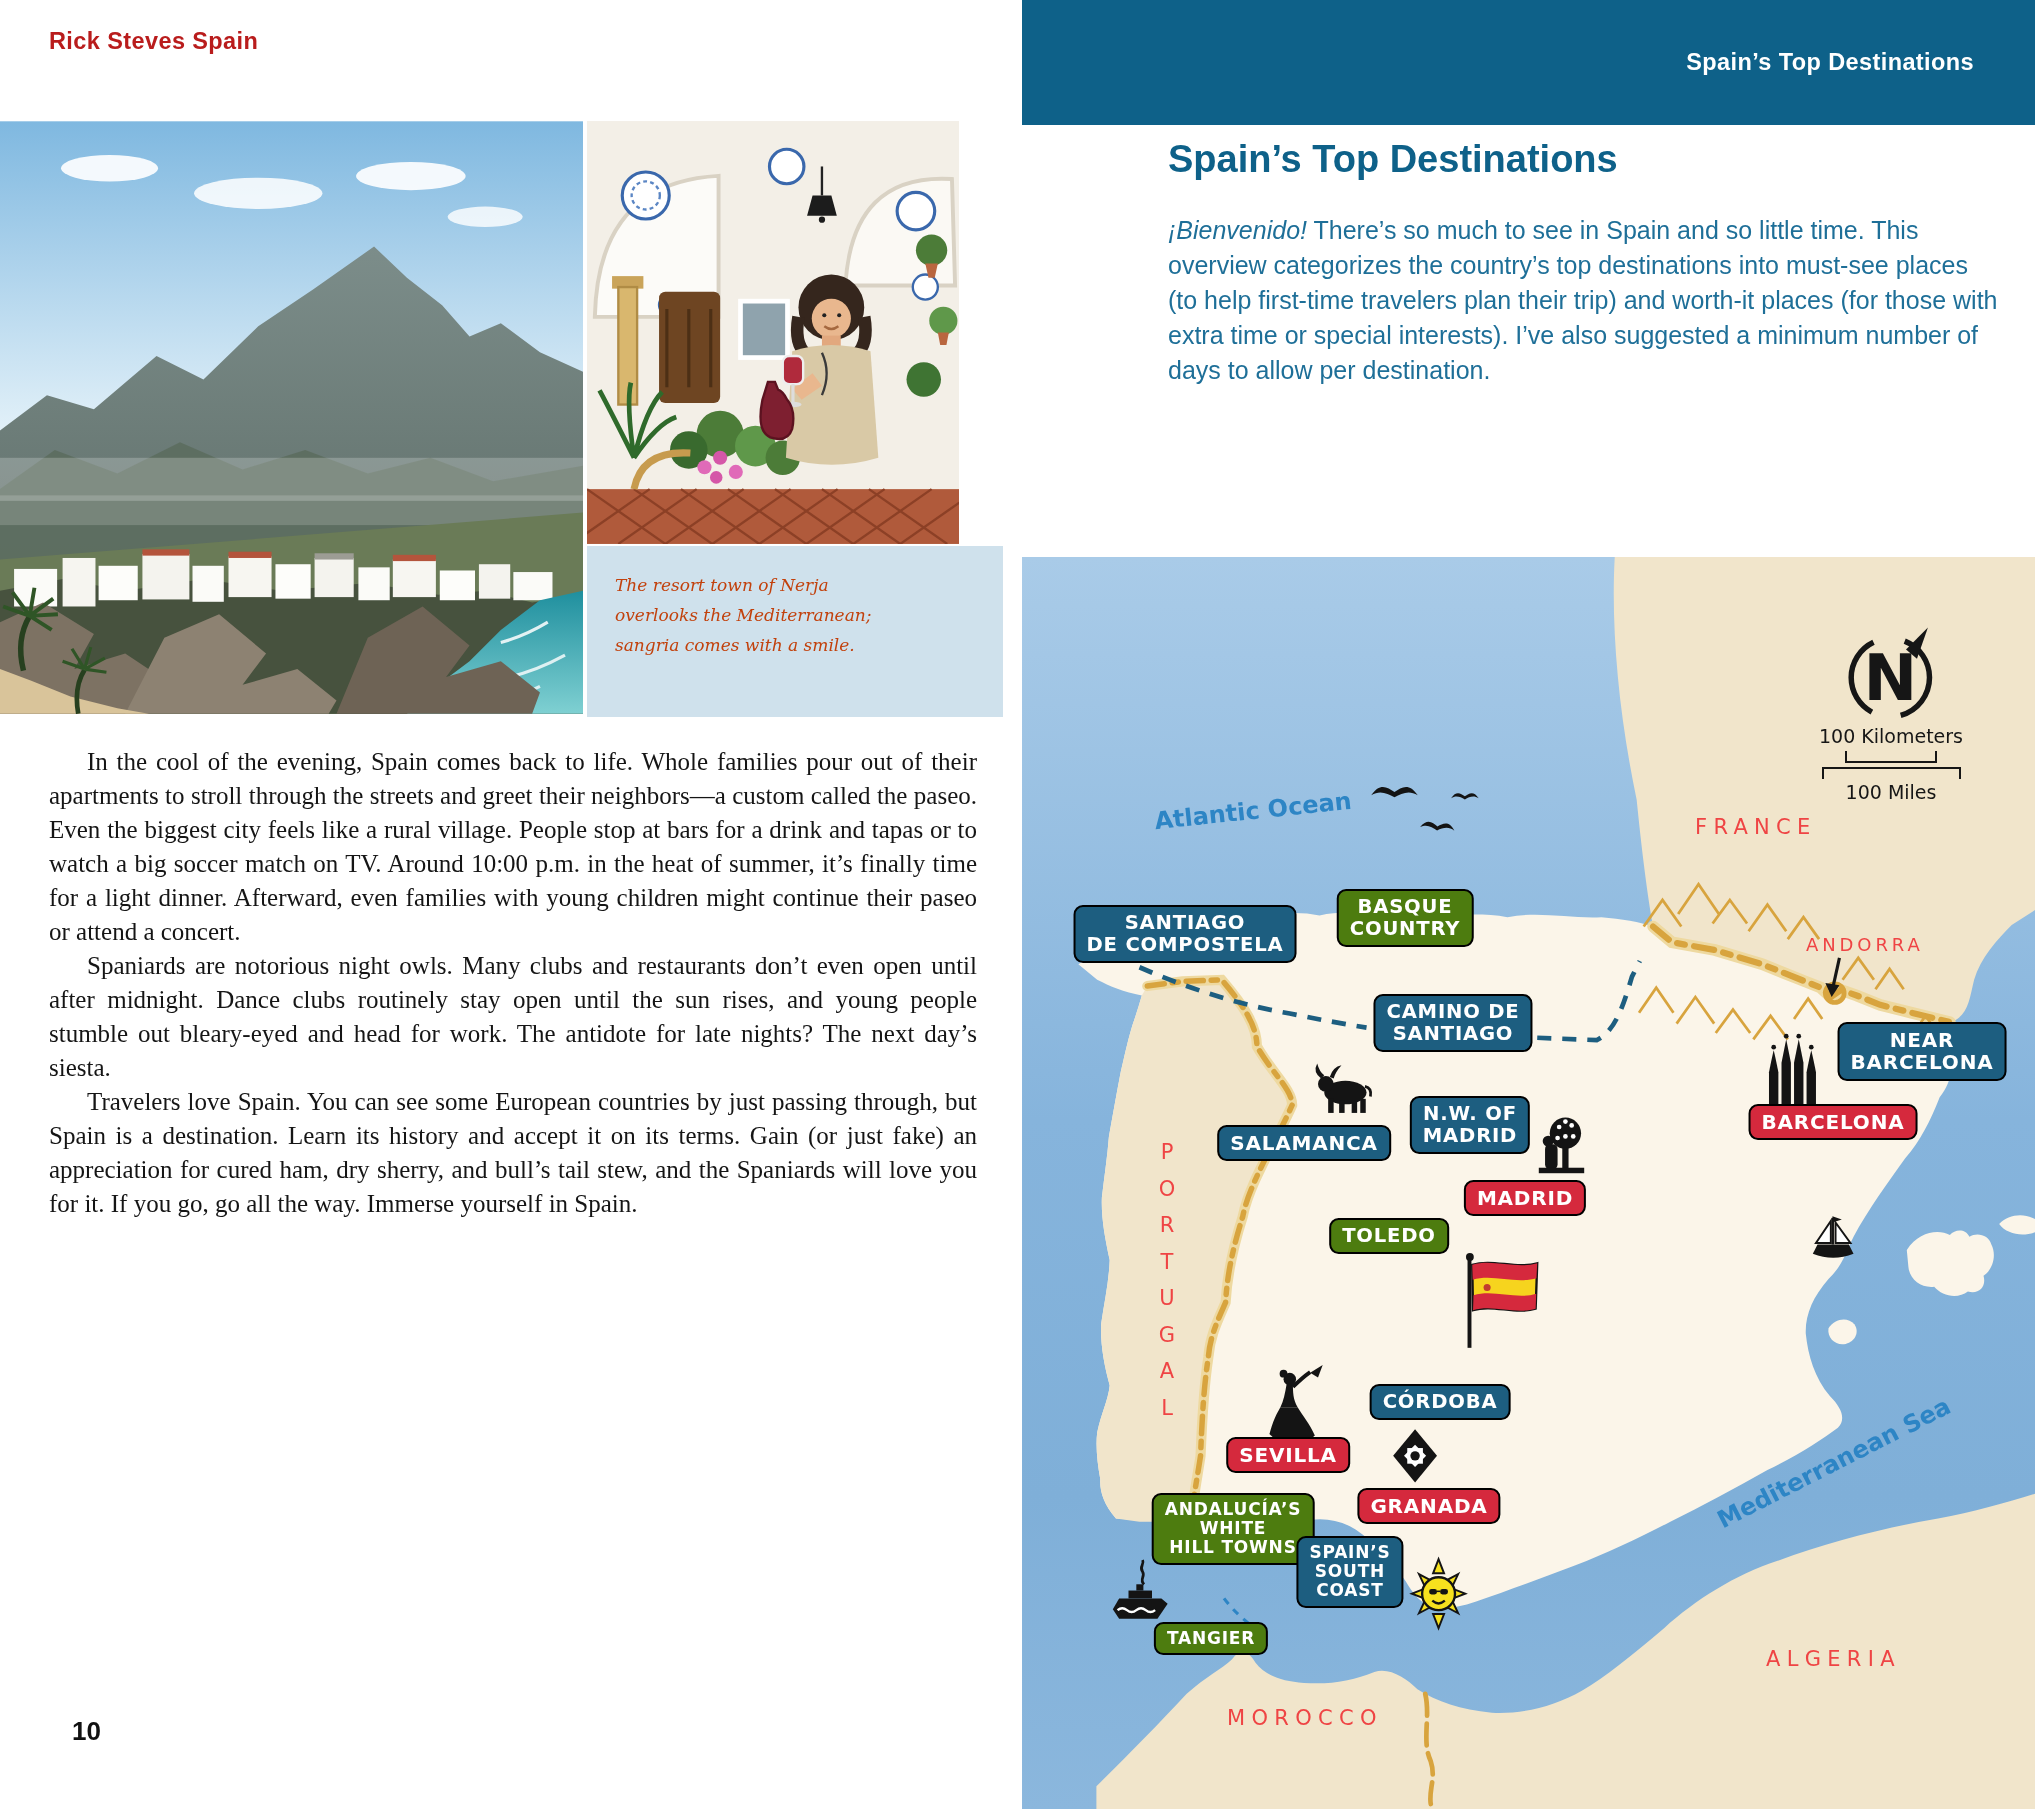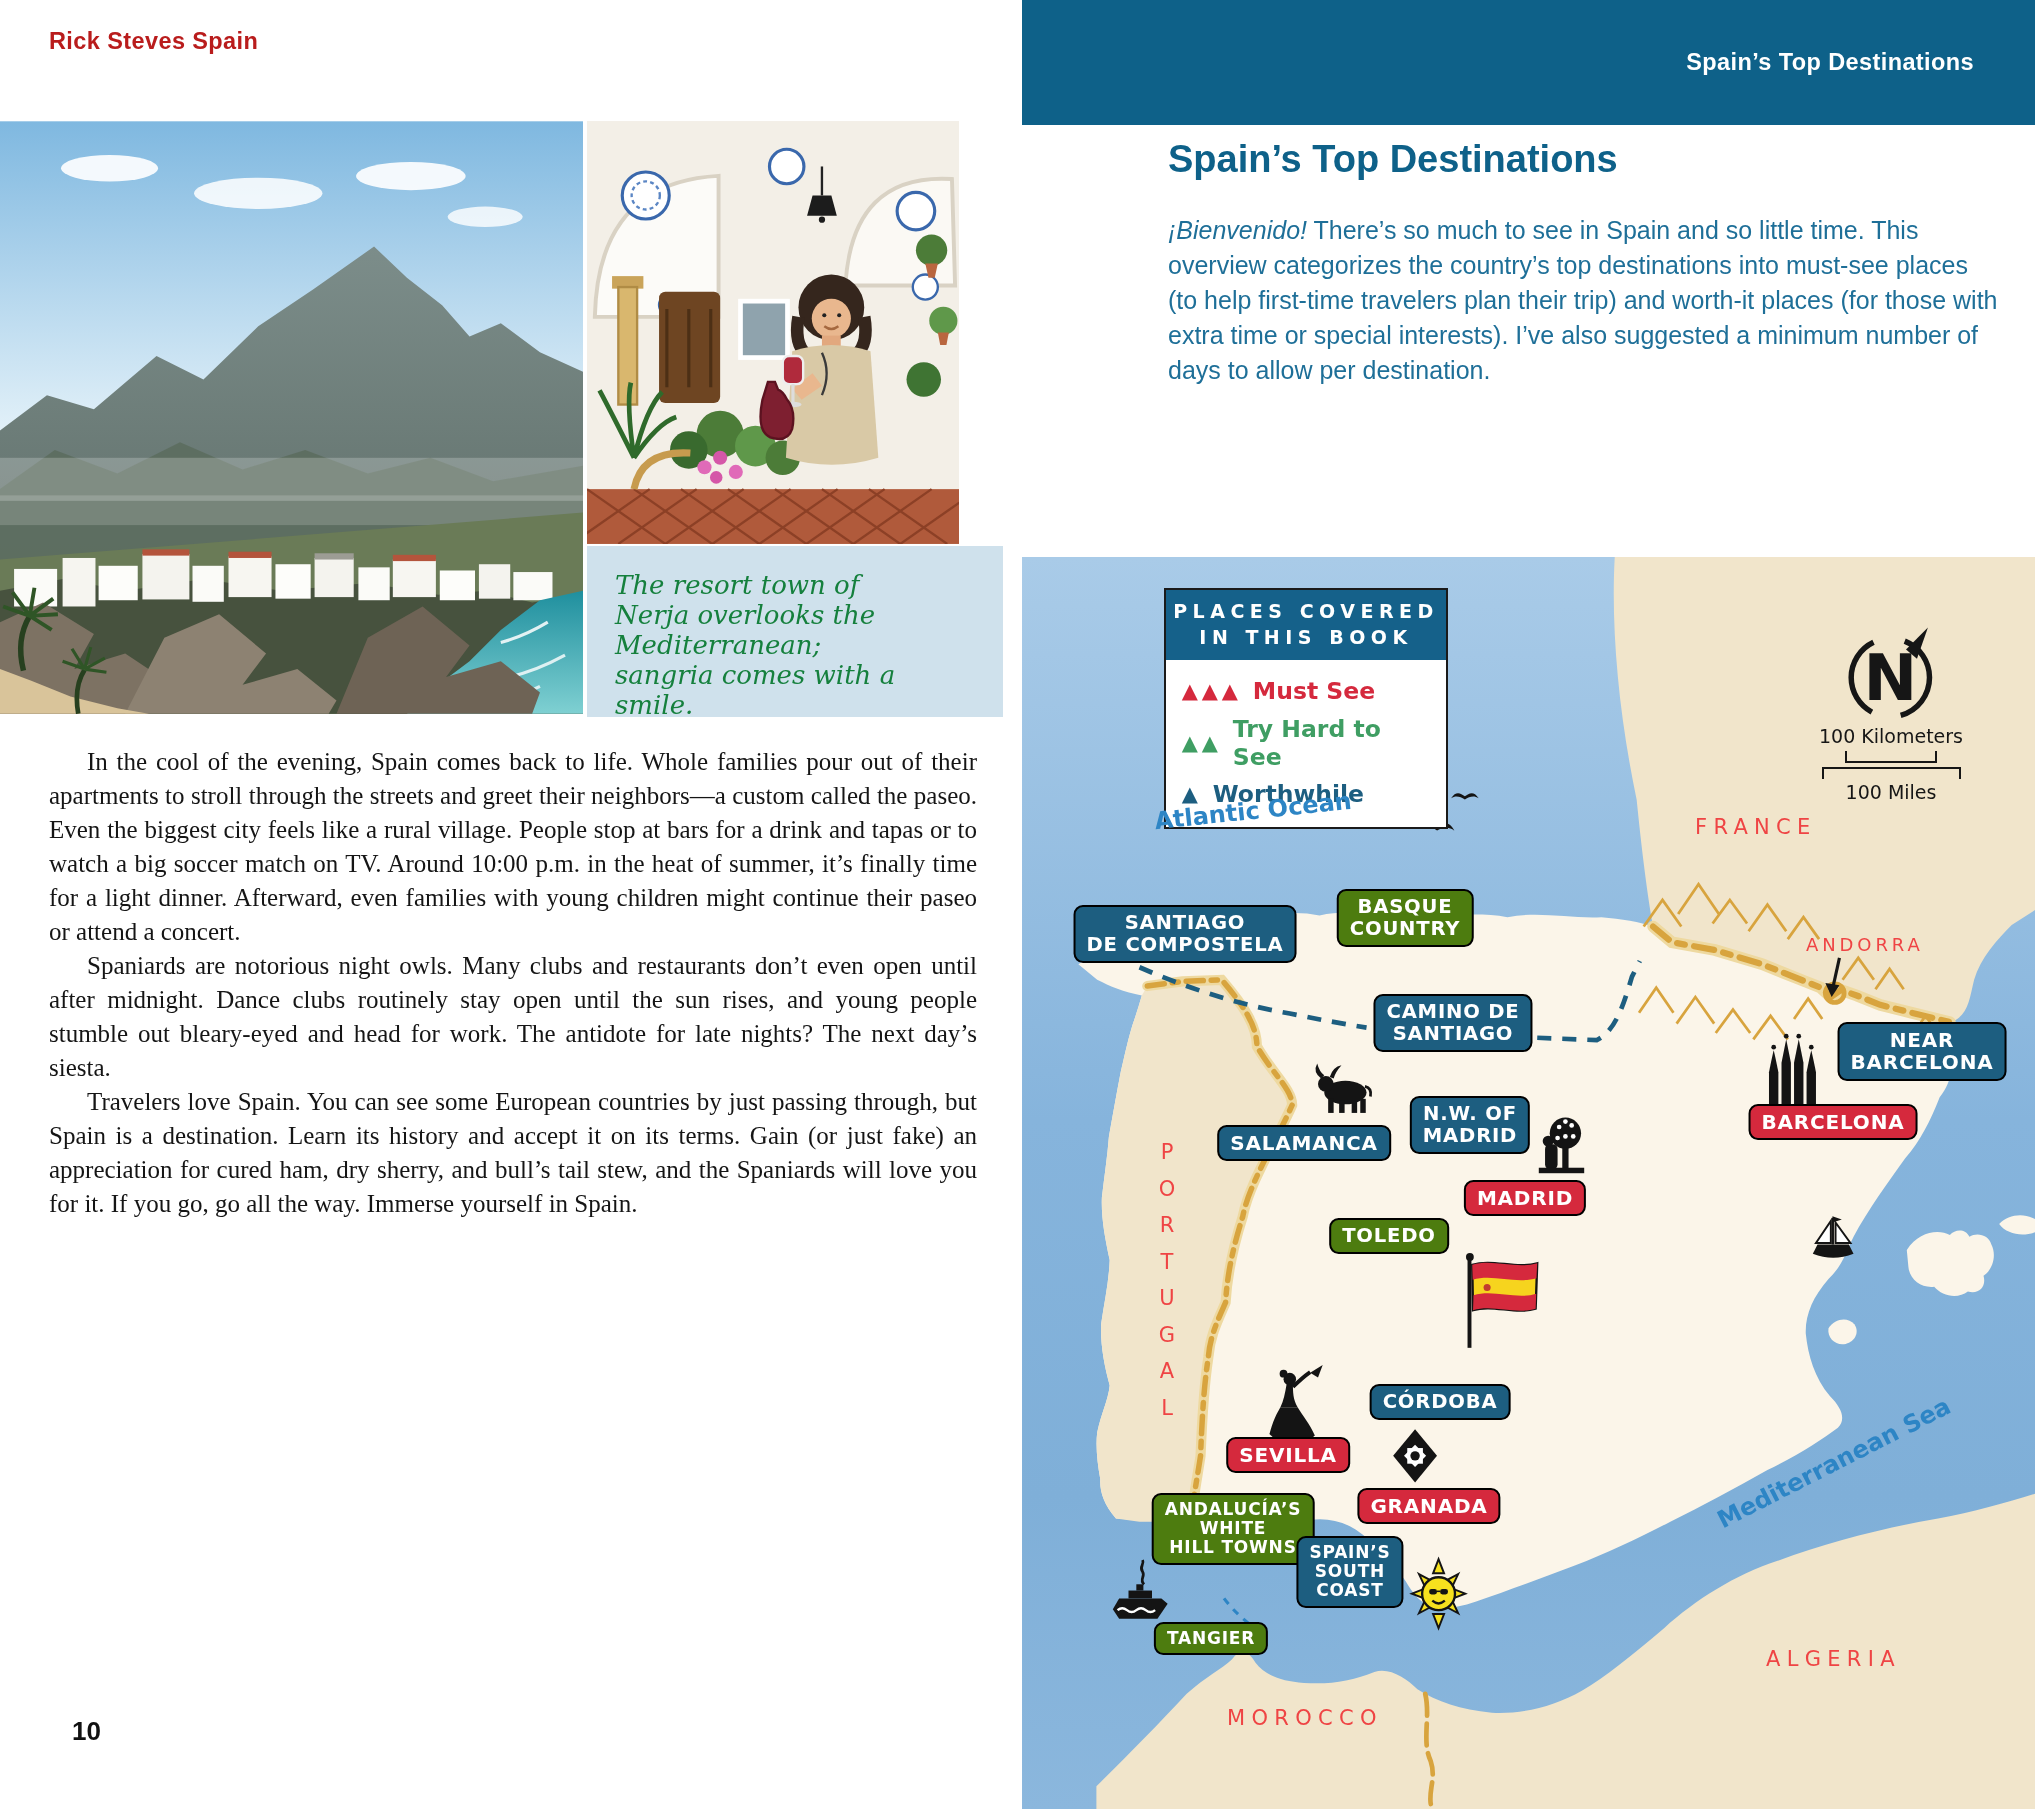--- a/index.html
+++ b/index.html
@@ -5,21 +5,21 @@
   html,body{margin:0;padding:0;background:#ffffff}
   .page{position:relative;width:2035px;height:1809px;background:#ffffff;overflow:hidden;
         font-family:"Liberation Sans",sans-serif;}
 
   
   .lheader{position:absolute;left:49px;top:28px;font-size:23.5px;font-weight:bold;color:#b91c1c;letter-spacing:0.4px}
   .photo{position:absolute;overflow:hidden}
   #photo1{left:0;top:121px;width:583px;height:593px}
   #photo2{left:587px;top:121px;width:372px;height:423px}
   .caption{position:absolute;left:587px;top:546px;width:416px;height:171px;background:#cfe1ec;box-sizing:border-box;padding:23.5px 0 0 28px}
-  .caption-text{width:291px;font-family:"DejaVu Serif",serif;font-style:italic;font-size:26px;line-height:30px;color:#15803d}
+  .caption-text{width:291px;font-family:"DejaVu Serif",serif;font-style:italic;font-size:17px;line-height:30px;color:#c2410c}
   .bodytext{position:absolute;left:49px;top:745px;width:928px;font-family:"Liberation Serif",serif;
             font-size:25px;line-height:34px;color:#151515;text-align:justify}
   .bodytext p{margin:0;text-indent:38px}
   .pagenum{position:absolute;left:72px;top:1716px;font-size:26px;font-weight:bold;color:#111}
 
   
   .band{position:absolute;left:1022px;top:0;width:1014px;height:125px;background:#0e6189;
         display:flex;align-items:center;justify-content:flex-end;padding-right:62px;box-sizing:border-box}
   .band-title{color:#fff;font-size:23.5px;font-weight:bold;letter-spacing:0.4px}
   .rheading{position:absolute;left:1168px;top:138px;font-size:38px;font-weight:bold;color:#0e6189}
@@ -375,40 +375,20 @@
 
       <g transform="translate(1002,838)">
         <path d="M8,52 Q34,62 60,52 L54,40 L14,40 Z" fill="#141414"></path>
         <rect x="32" y="6" width="3" height="34" fill="#141414"></rect>
         <path d="M31,10 L31,38 L12,38 Z" fill="#ffffff" stroke="#141414" stroke-width="2.5"></path>
         <path d="M37,12 L37,38 L56,38 Z" fill="#ffffff" stroke="#141414" stroke-width="2.5"></path>
         <path d="M33,4 L45,8 L33,12 Z" fill="#141414"></path>
       </g>
     </svg>
 
-    <div class="legend">
-      <div class="legend-header">
-        <div>PLACES COVERED</div>
-        <div>IN THIS BOOK</div>
-      </div>
-      <div class="legend-body">
-        <div class="legend-row">
-          <span class="tri c-red">▲▲▲</span>
-          <span class="c-red">Must See</span>
-        </div>
-        <div class="legend-row">
-          <span class="tri c-green">▲▲</span>
-          <span class="c-green">Try Hard to See</span>
-        </div>
-        <div class="legend-row">
-          <span class="tri c-teal">▲</span>
-          <span class="c-teal">Worthwhile</span>
-        </div>
-      </div>
-    </div>
 
     <div class="scale">
       <div>100 Kilometers</div>
       <div class="bracket-km"></div>
       <div class="bracket-mi"></div>
       <div>100 Miles</div>
     </div>
 
     <div class="sea-label" id="lbl-atlantic">Atlantic Ocean</div>
     <div class="sea-label" id="lbl-mediterranean">Mediterranean Sea</div>

